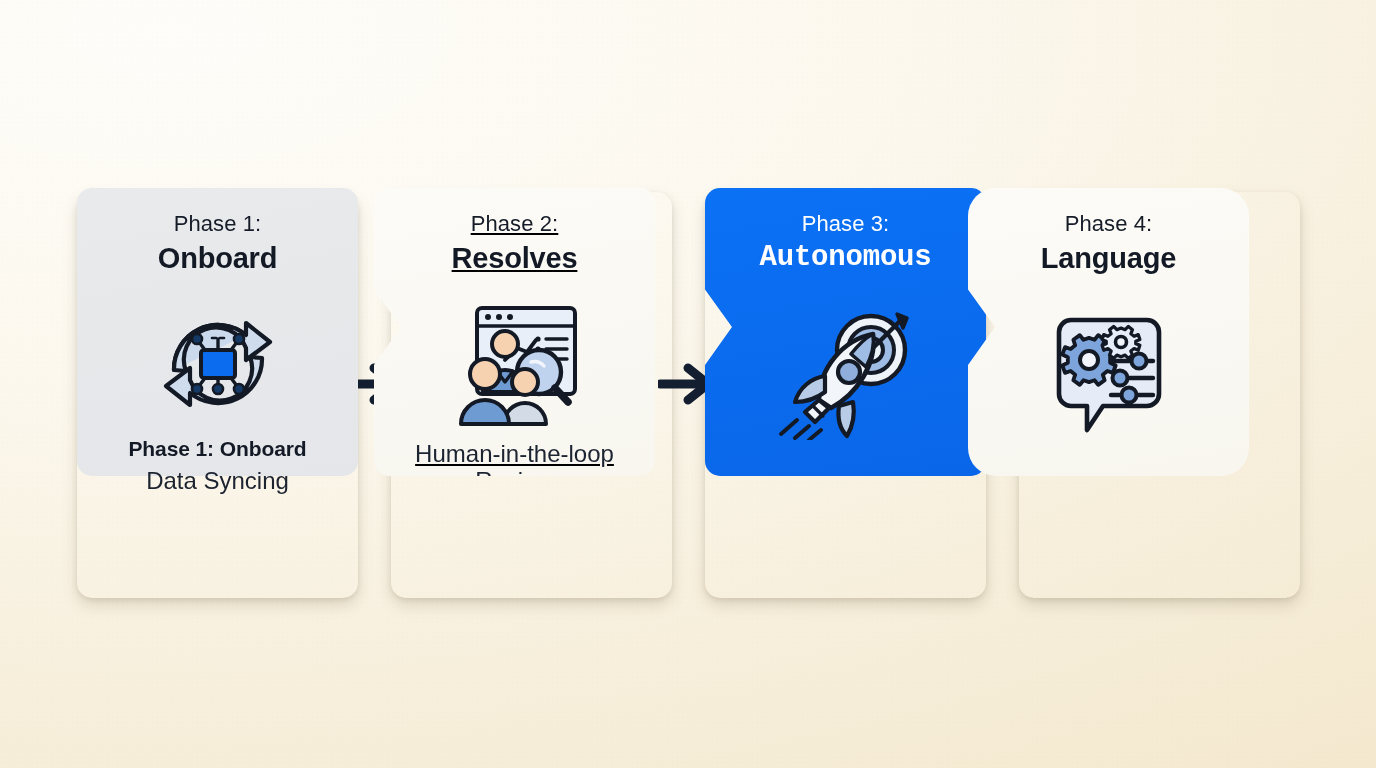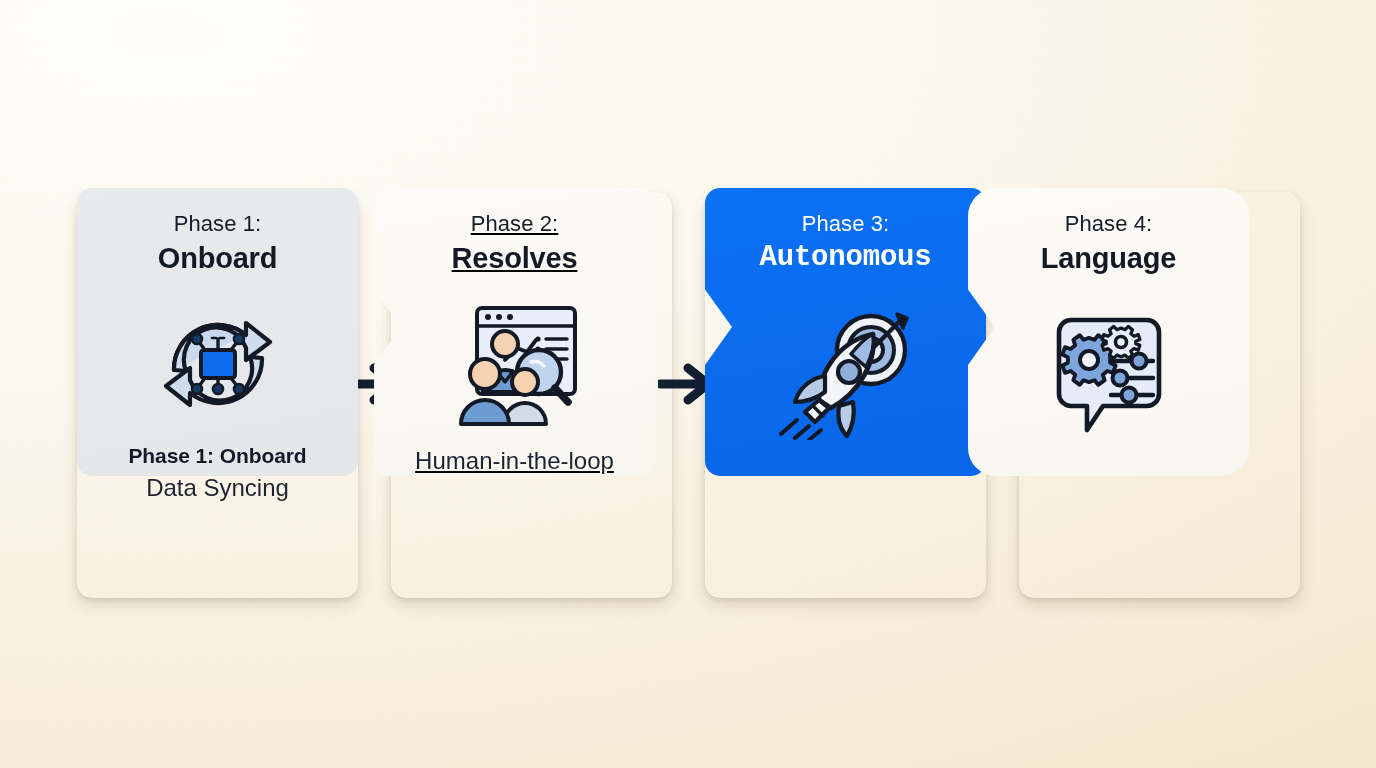--- a/index.html
+++ b/index.html
@@ -115,21 +115,21 @@
     width: 170px;
     height: 150px;
     margin-top: 20px;
     display: flex;
     align-items: center;
     justify-content: center;
   }
   .icon-slot svg { display: block; }
 
   .foot {
-    margin-top: 12px;
+    margin-top: 5px;
     text-align: center;
     width: 100%;
     padding: 0 10px;
   }
   .foot-title {
     font-size: 21px;
     line-height: 27px;
     font-weight: 700;
     color: #131A26;
     letter-spacing: -.1px;

